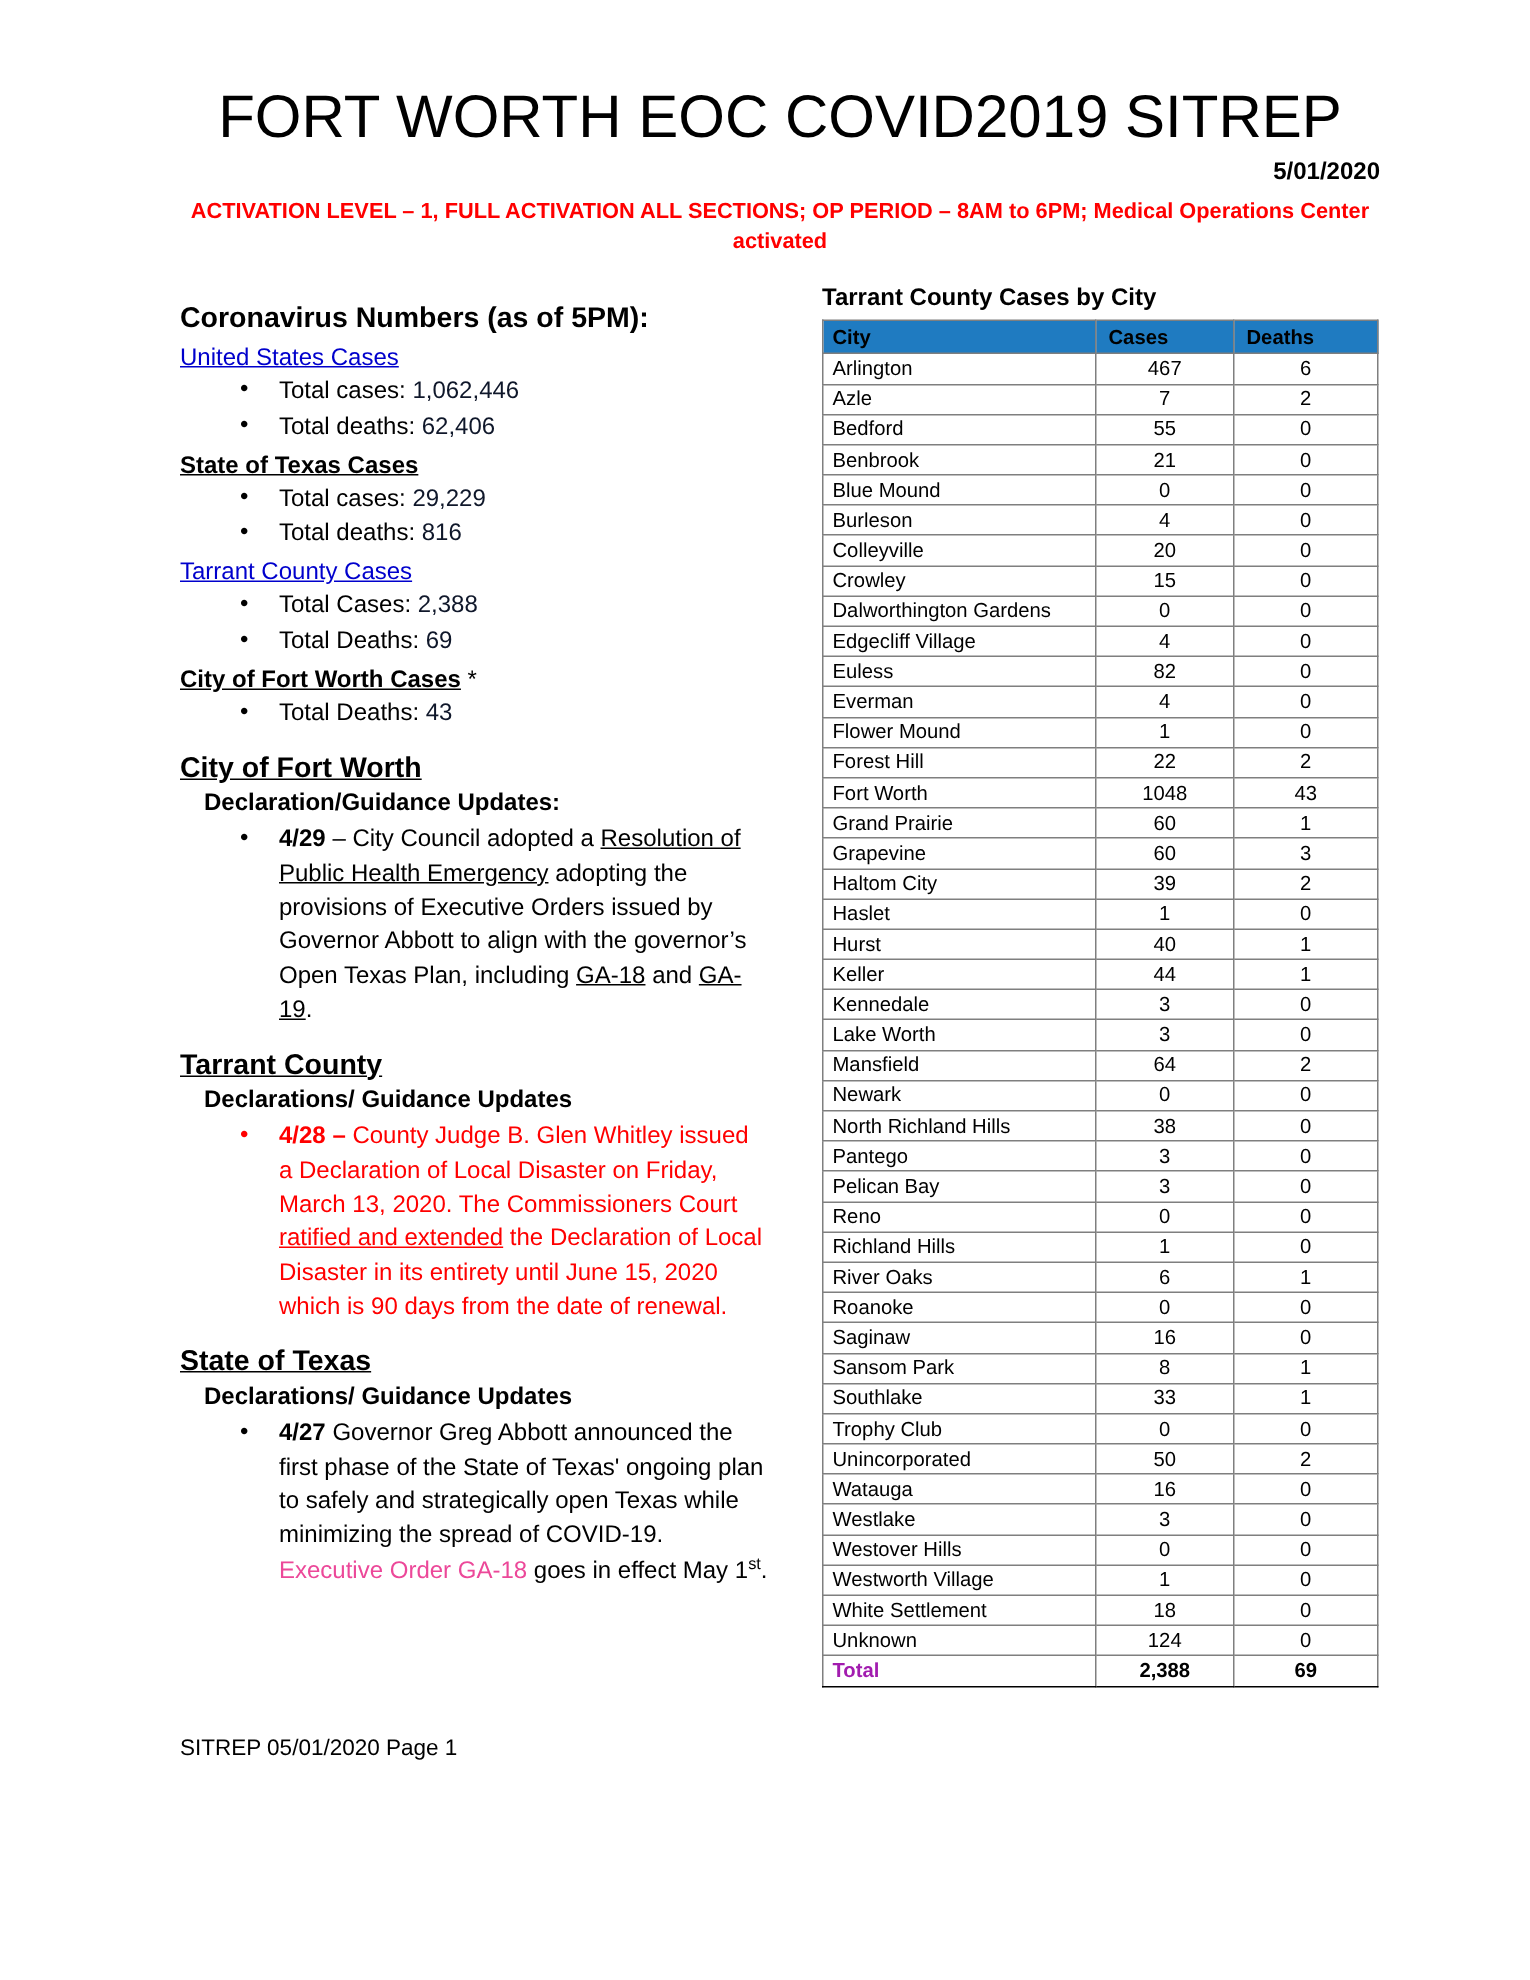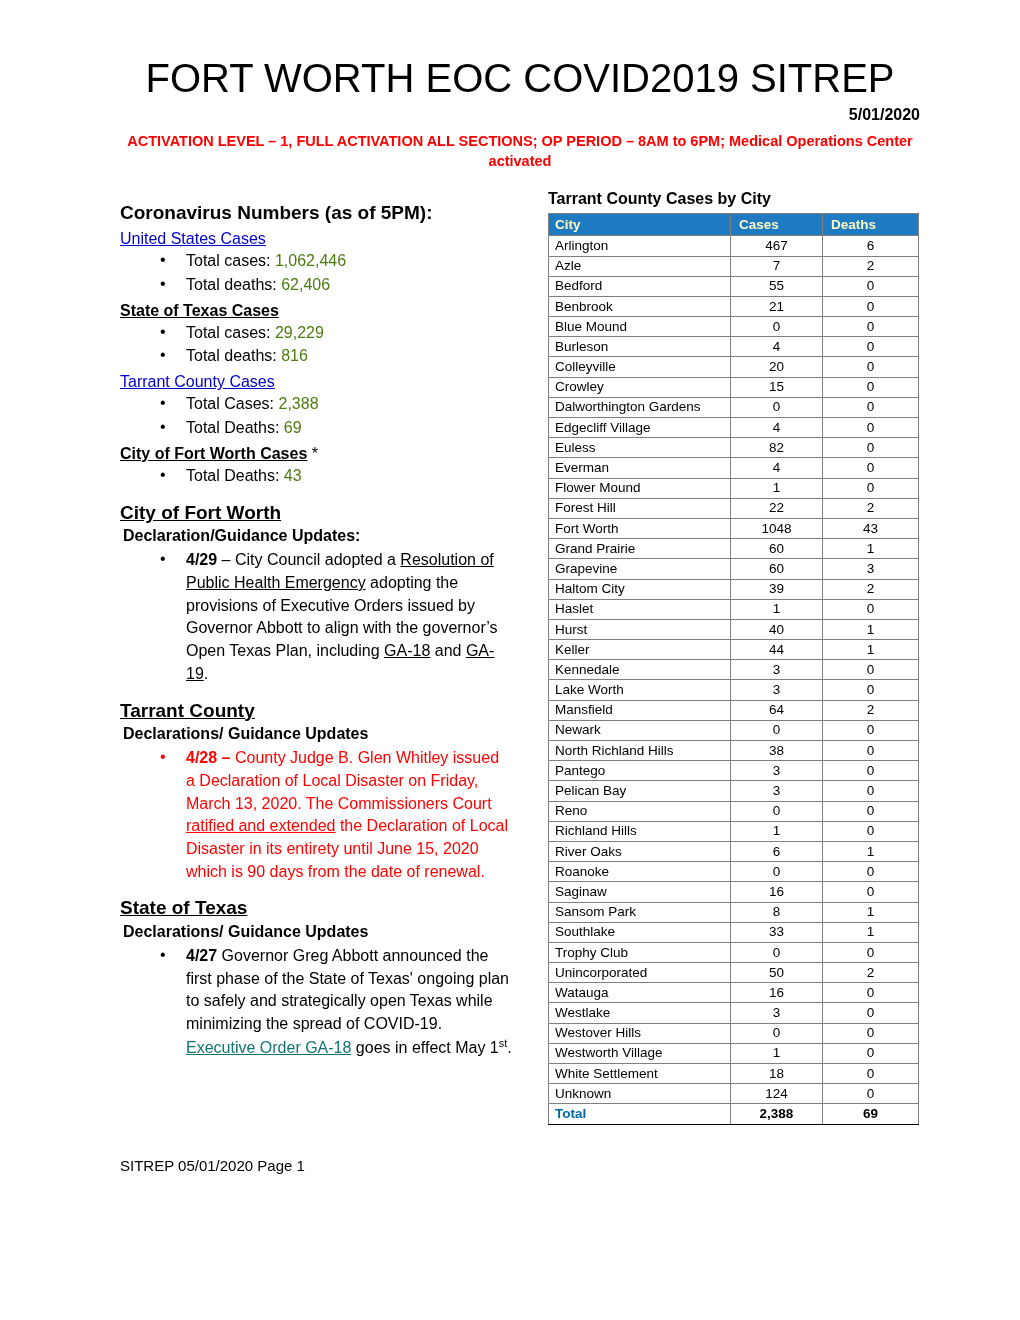--- a/index.html
+++ b/index.html
@@ -77,21 +77,21 @@
     margin: 12px 0 1px 0;
     line-height: 1.25;
   }
   h2.sec-head.underline {
     text-decoration: underline;
     display: inline-block;
   }
   .sub-head {
     font-size: 16px;
     font-weight: bold;
-    margin: 1px 0 2px 3px;
+    margin: 1px 0 2px 16px;
     line-height: 1.3;
   }
   .link-head {
     font-size: 16px;
     color: #0000CC;
     text-decoration: underline;
     display: inline-block;
     margin: 1px 0 0 0;
     line-height: 1.45;
     cursor: pointer;
@@ -117,47 +117,46 @@
     padding-left: 66px;
     margin: 0 0 1px 0;
   }
   ul.bullets > li::before {
     content: "\2022";
     position: absolute;
     left: 40px;
     top: -1px;
     font-size: 16px;
   }
-  .num-red { color: #4d7c0f; }
+  .num-red { color: #0f172a; }
   .all-red { color: #FF0000; }
   .bold { font-weight: bold; }
   .u { text-decoration: underline; }
   .lnk {
-    color: #0f766e;
-    text-decoration: underline;
+    color: #ec4899;
     cursor: pointer;
   }
   sup { font-size: 0.68em; vertical-align: super; }
 
   
   .table-title {
     font-size: 16px;
     font-weight: bold;
     margin: 0 0 5px 0;
     line-height: 1.2;
   }
   table.cases {
     border-collapse: collapse;
     width: 370px;
     table-layout: fixed;
     font-size: 13.5px;
   }
   table.cases th {
     background: #1F7BC1;
-    color: #fef9c3;
+    color: #000000;
     font-weight: bold;
     text-align: left;
     padding: 2px 0 2px 6px;
     height: 17px;
     border: 1px solid #7F7F7F;
     font-size: 13.5px;
   }
   table.cases th.c-cases,
   table.cases th.c-deaths {
     padding-left: 8px;
@@ -174,21 +173,21 @@
   table.cases td.city { text-align: left; }
   table.cases td.num  { text-align: center; }
   table.cases col.c1 { width: 182px; }
   table.cases col.c2 { width: 92px; }
   table.cases col.c3 { width: 96px; }
   table.cases tr.total td {
     font-weight: bold;
     border-top: 1px solid #000000;
     border-bottom: 1px solid #000000;
   }
-  table.cases tr.total td.city { color: #0369a1; }
+  table.cases tr.total td.city { color: #a21caf; }
   .red { color: #FF0000; }
 
   
   .footer {
     position: absolute;
     left: 120px;
     bottom: 58px;
     font-size: 15px;
     color: #000000;
   }

